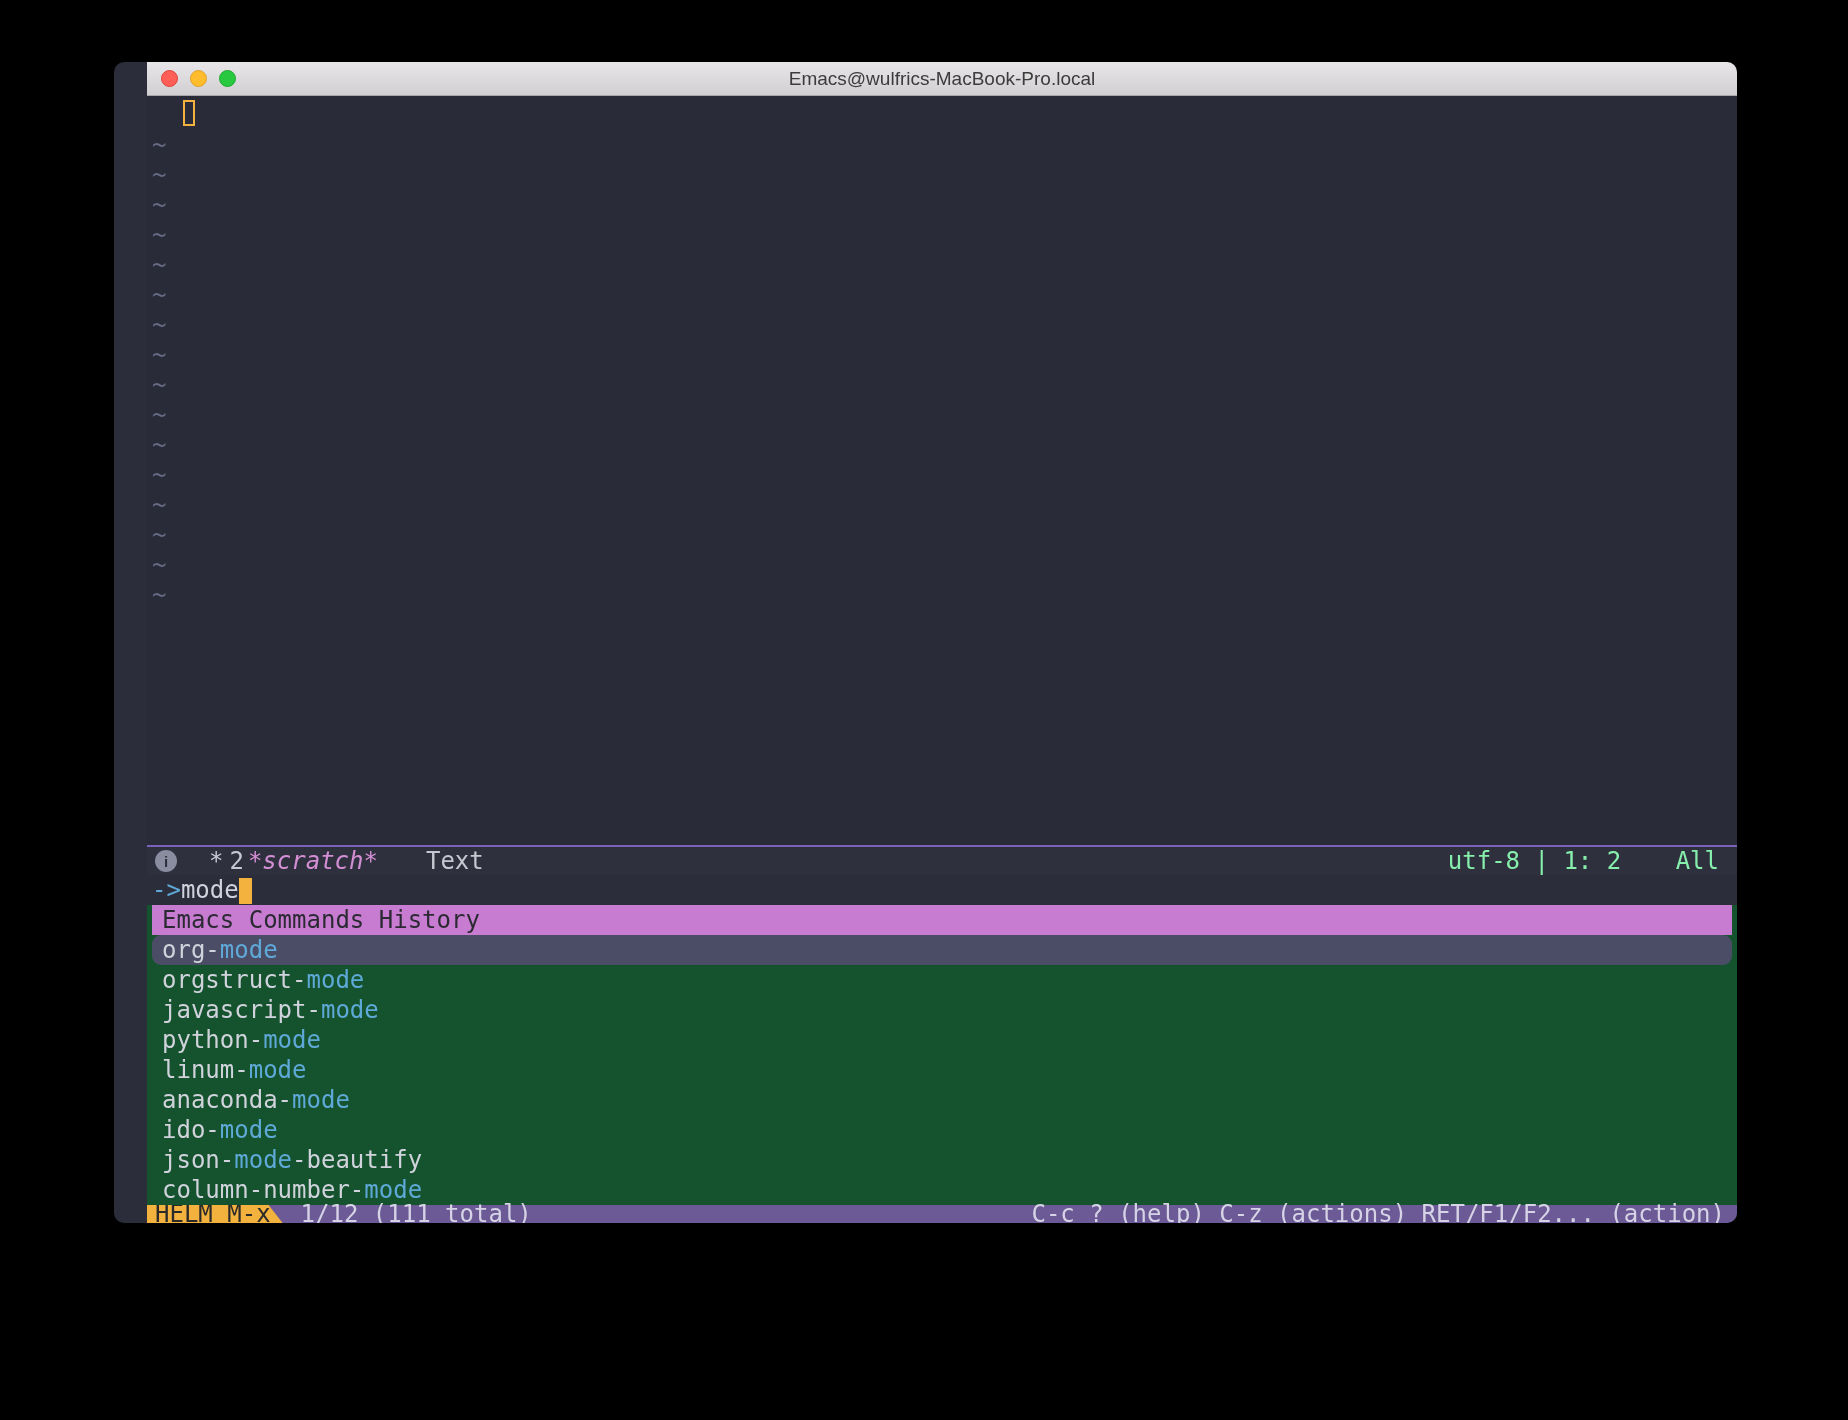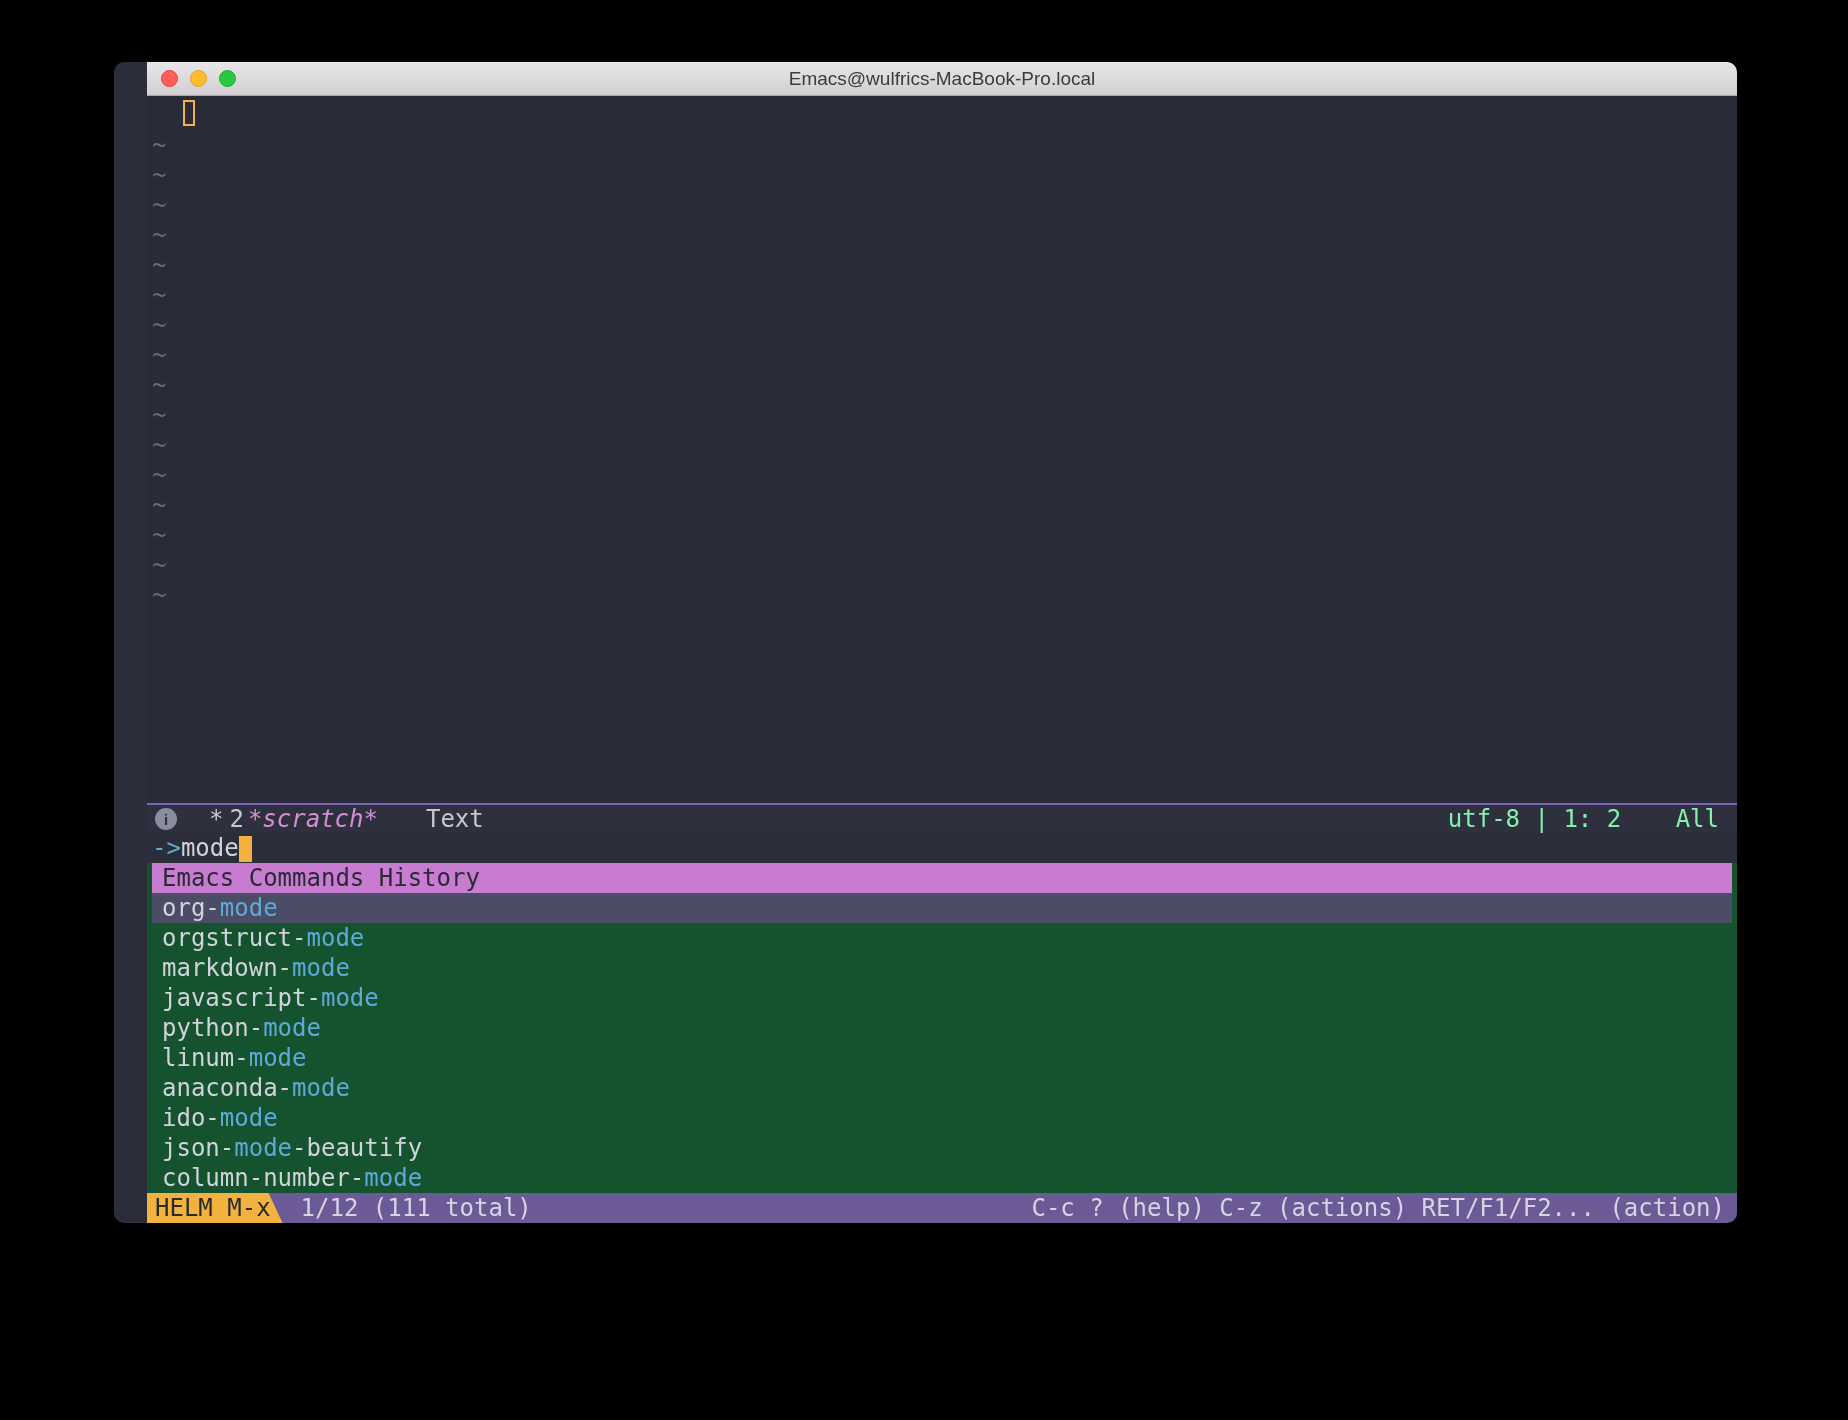--- a/index.html
+++ b/index.html
@@ -111,28 +111,29 @@
   .helm-header {
     background: #c77cd1;
     color: #2b2a33;
     padding: 0 10px;
     margin: 0 5px;
   }
   .helm-item {
     padding: 0 10px;
     color: #d0d2dc;
     margin: 0 5px;
+    border-radius: 9px;
   }
   .helm-item.selected { background: #4b4d66; }
   .helm-item .pre  { color: #d0d2dc; }
   .helm-item .hit  { color: #5fa9d8; }
   .helm-item .post { color: #d0d2dc; }
 
   .helm-footer {
-    height: 30px;
+    height: 18px;
     background: #6b5a95;
     display: flex;
     align-items: center;
     font-size: 24px;
     color: #d7d3e6;
     position: relative;
     flex-shrink: 0;
   }
   .helm-badge {
     background: #f3b13e;
@@ -197,21 +198,20 @@
 
   <div class="minibuf">
     <span class="prompt">-&gt;</span><span class="typed">mode</span><span class="cursor"></span>
   </div>
 
   <div class="helm">
     <div class="helm-header">Emacs Commands History</div>
     <div id="helm-items">
         <div class="helm-item selected"><span class="pre">org-</span><span class="hit">mode</span><span class="post"></span></div>
         <div class="helm-item"><span class="pre">orgstruct-</span><span class="hit">mode</span><span class="post"></span></div>
-        <div class="helm-item"><span class="pre">markdown-</span><span class="hit">mode</span><span class="post"></span></div>
         <div class="helm-item"><span class="pre">javascript-</span><span class="hit">mode</span><span class="post"></span></div>
         <div class="helm-item"><span class="pre">python-</span><span class="hit">mode</span><span class="post"></span></div>
         <div class="helm-item"><span class="pre">linum-</span><span class="hit">mode</span><span class="post"></span></div>
         <div class="helm-item"><span class="pre">anaconda-</span><span class="hit">mode</span><span class="post"></span></div>
         <div class="helm-item"><span class="pre">ido-</span><span class="hit">mode</span><span class="post"></span></div>
         <div class="helm-item"><span class="pre">json-</span><span class="hit">mode</span><span class="post">-beautify</span></div>
         <div class="helm-item"><span class="pre">column-number-</span><span class="hit">mode</span><span class="post"></span></div>
       </div>
   </div>
 

